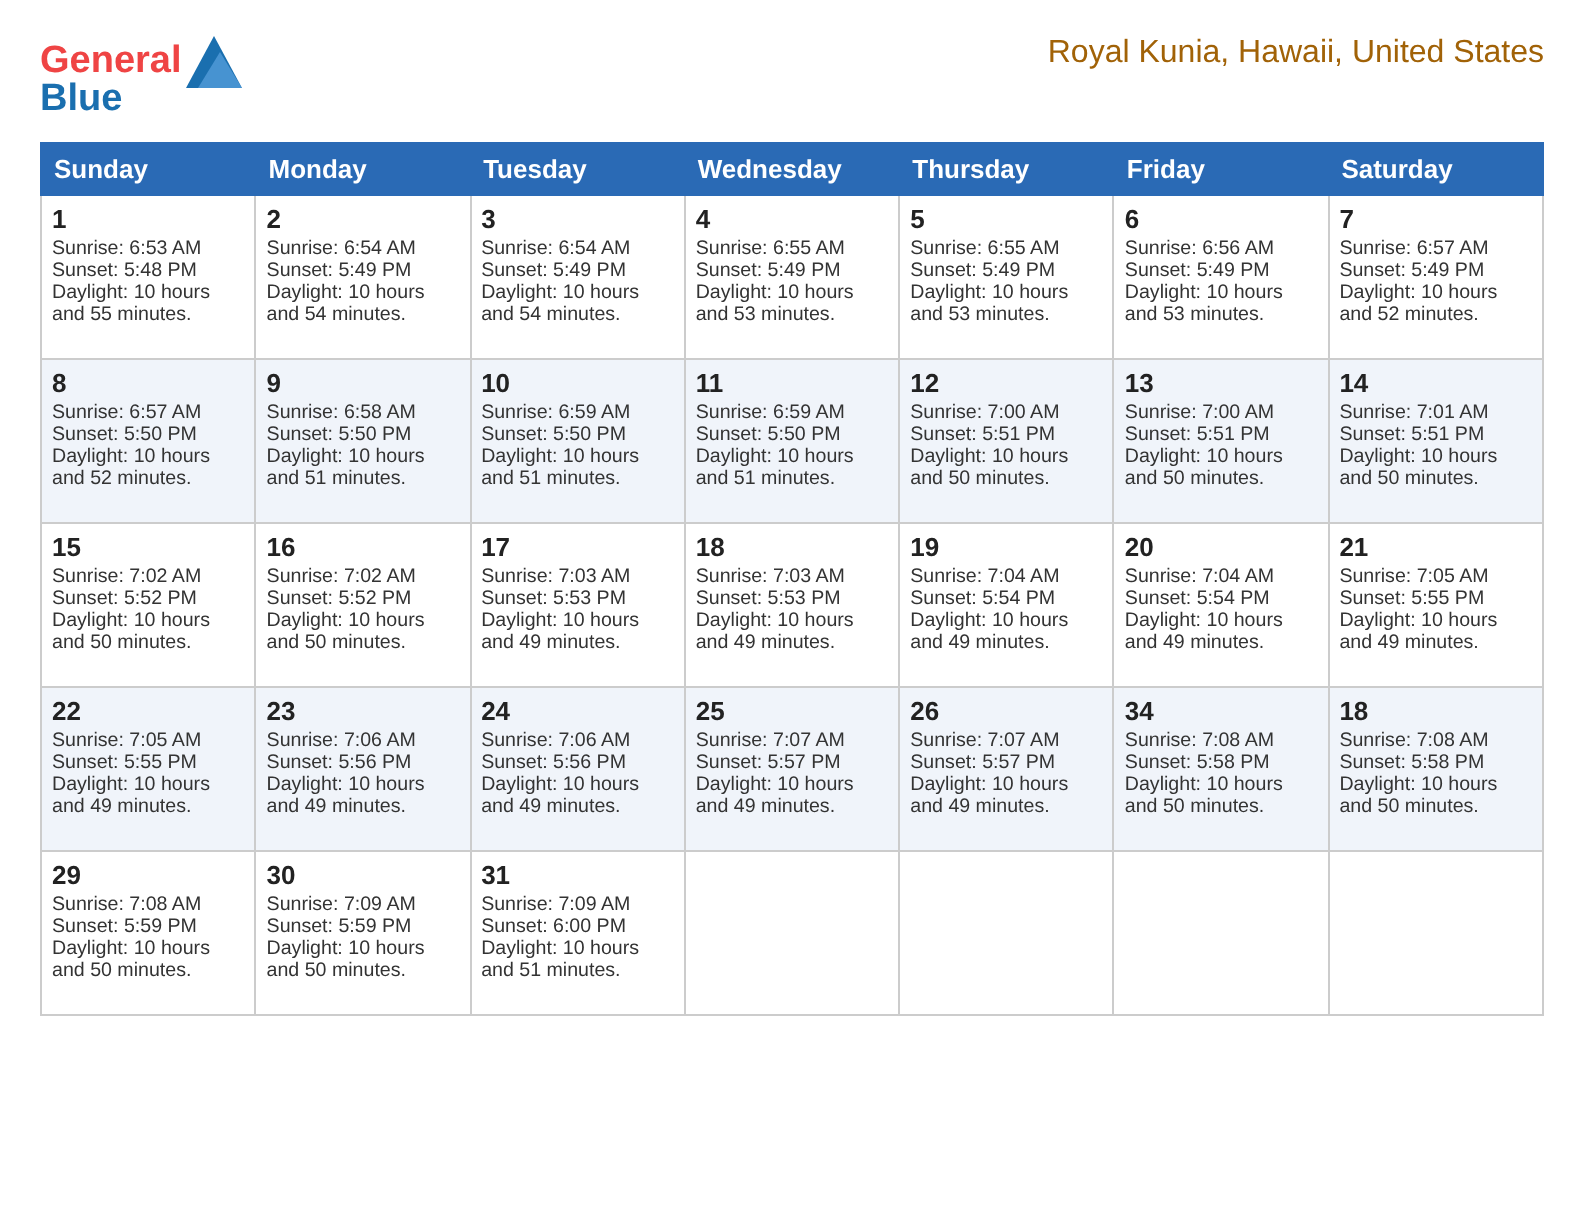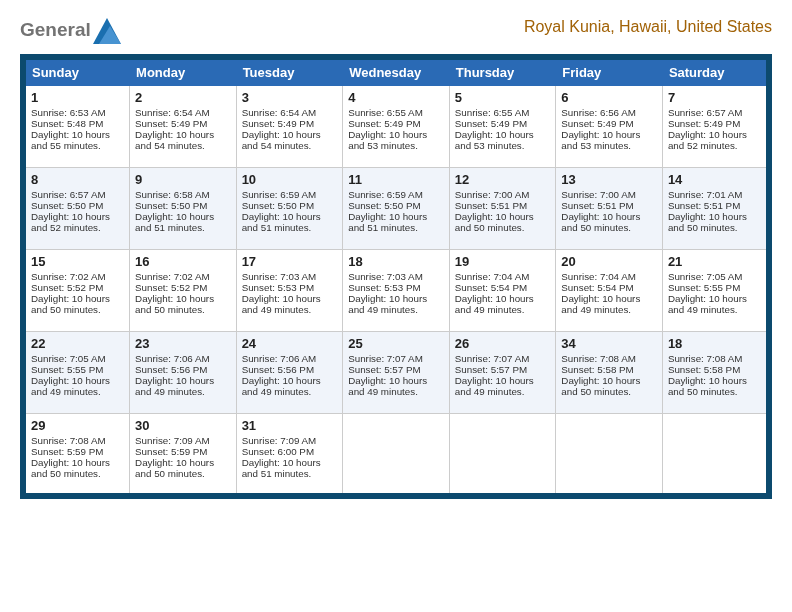--- a/index.html
+++ b/index.html
@@ -34,21 +34,21 @@
       color: #222;
       line-height: 1.1;
     }
     .subtitle {
       font-size: 16px;
       color: #a16207;
     }
     .calendar {
       width: 100%;
       border-collapse: collapse;
-      border: 6px solid #0c4a6e;
+      border: 1px solid #0c4a6e;
     }
     .calendar th {
       background: #2a6ab5;
       color: #fff;
       font-size: 13px;
       font-weight: bold;
       padding: 5px 6px;
       text-align: left;
       border: 1px solid #2a6ab5;
     }
@@ -81,26 +81,27 @@
   </style>
 </head>
 <body>
 
 <div class="page">
   <div class="header-area">
     <div class="logo">
       <div>
         <div style="display:flex;align-items:center;">
           <div style="font-size:19px;font-weight:bold;color:#333;line-height:1.15;">
-            <span style="color:#737373;">General</span><svg width="28" height="26" viewBox="0 0 28 26" style="vertical-align:middle;margin-left:2px;">
+            <span style="color:#ef4444;">General</span><svg width="28" height="26" viewBox="0 0 28 26" style="vertical-align:middle;margin-left:2px;">
                 <polygon points="0,26 14,0 28,26" fill="#1a6faf"></polygon>
                 <polygon points="6,26 17,8 28,26" fill="#5ba3e0" opacity="0.7"></polygon>
               </svg>
           </div>
         </div>
+        <div style="font-size:19px;font-weight:bold;color:#1a6faf;line-height:1.1;margin-top:-4px;">Blue</div>
       </div>
     </div>
     <div class="title-area">
       <div class="subtitle">Royal Kunia, Hawaii, United States</div>
     </div>
   </div>
 
   <table class="calendar">
     <thead>
       <tr id="header-row">

